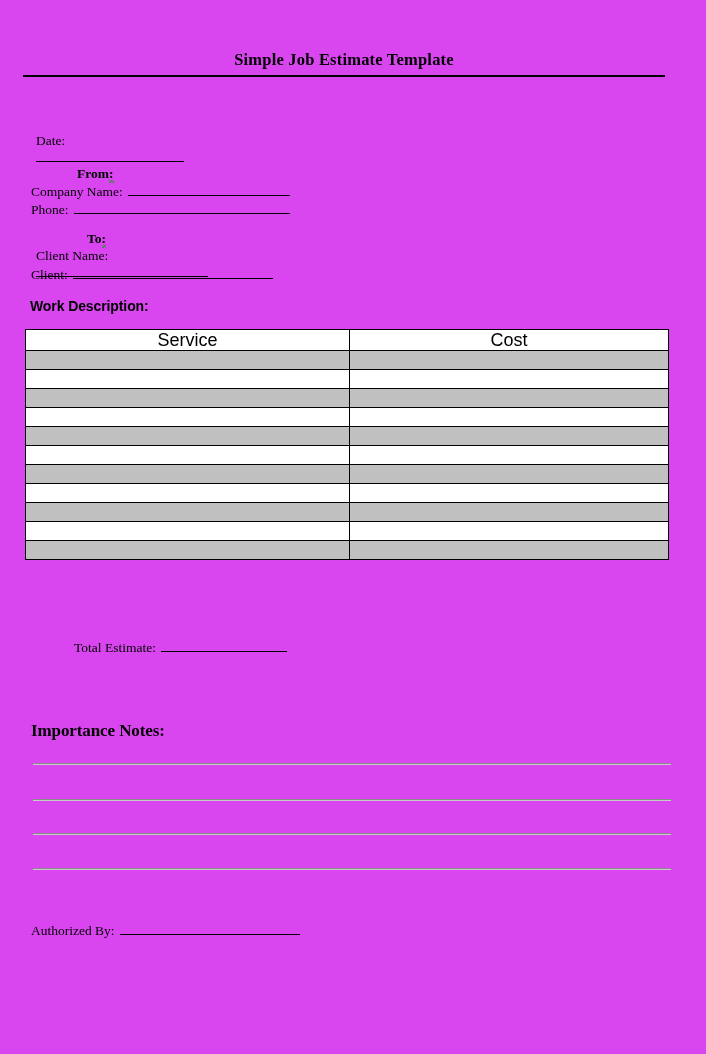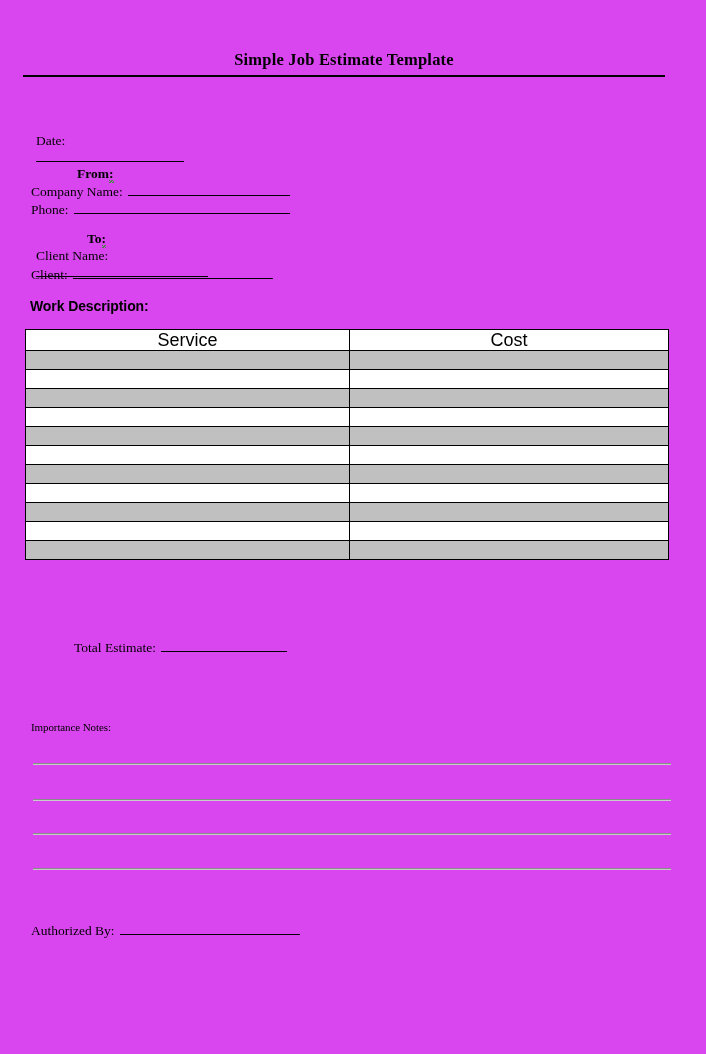--- a/index.html
+++ b/index.html
@@ -93,22 +93,22 @@
     position: absolute;
     font-family: "Liberation Sans", "DejaVu Sans", sans-serif;
     font-weight: bold;
     font-size: 14px;
     letter-spacing: -0.1px;
     white-space: nowrap;
   }
   .section-label-serif {
     position: absolute;
     font-family: "Liberation Serif", "DejaVu Serif", serif;
-    font-weight: normal;
-    font-size: 11px;
+    font-weight: bold;
+    font-size: 17px;
     letter-spacing: -0.1px;
     white-space: nowrap;
   }
 
   
   .est-table {
     position: absolute;
     left: 25px;
     top: 329px;
     width: 643px;

